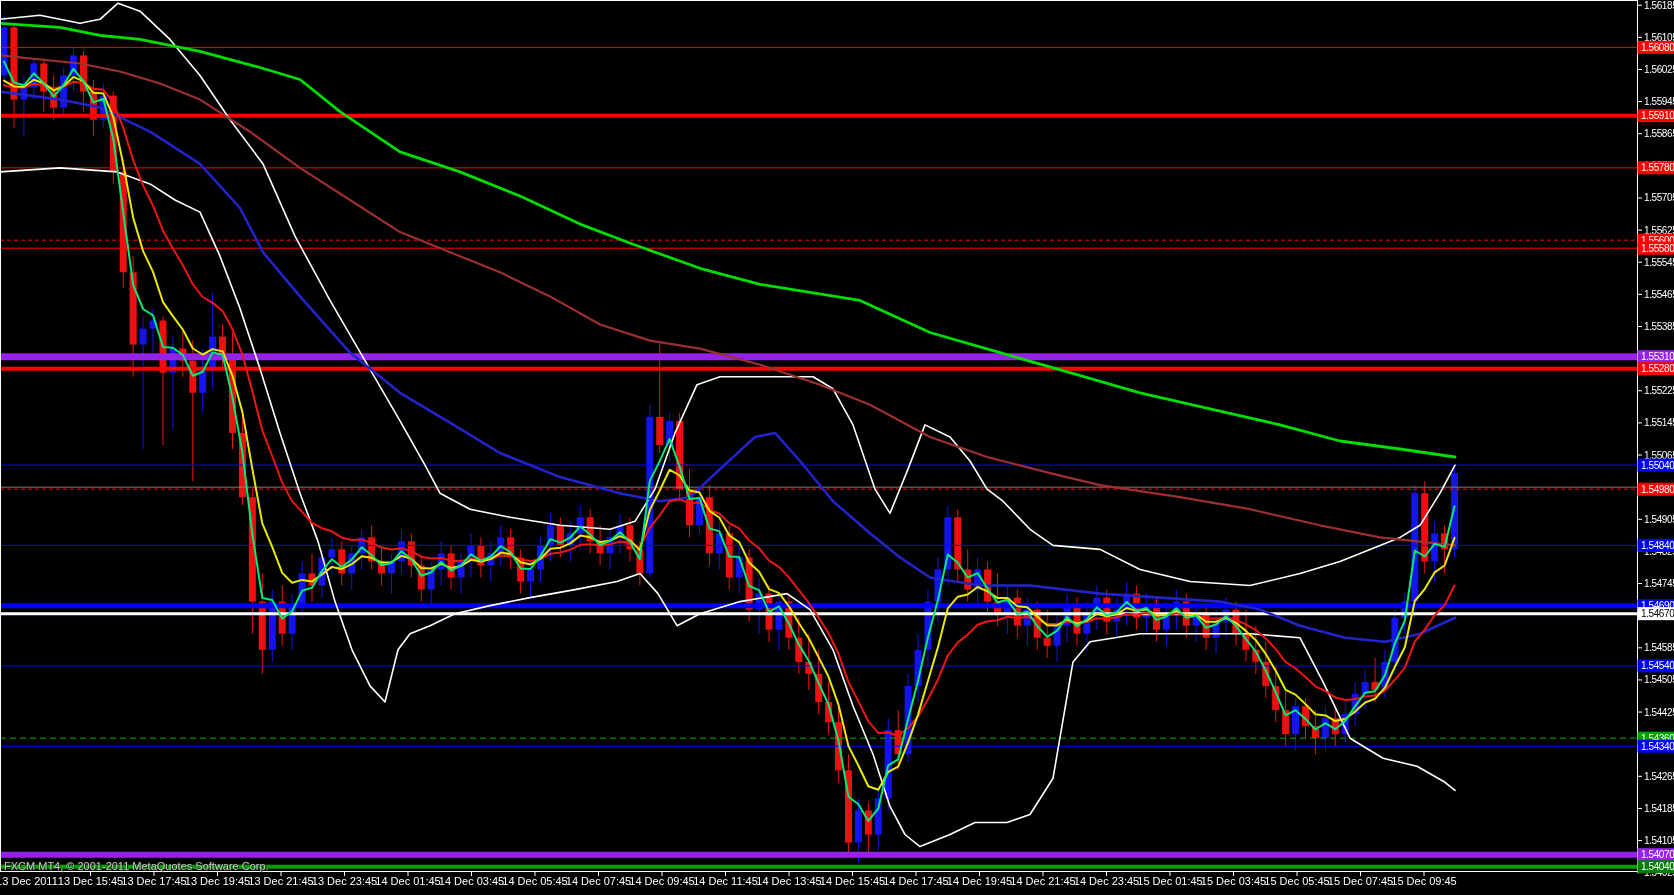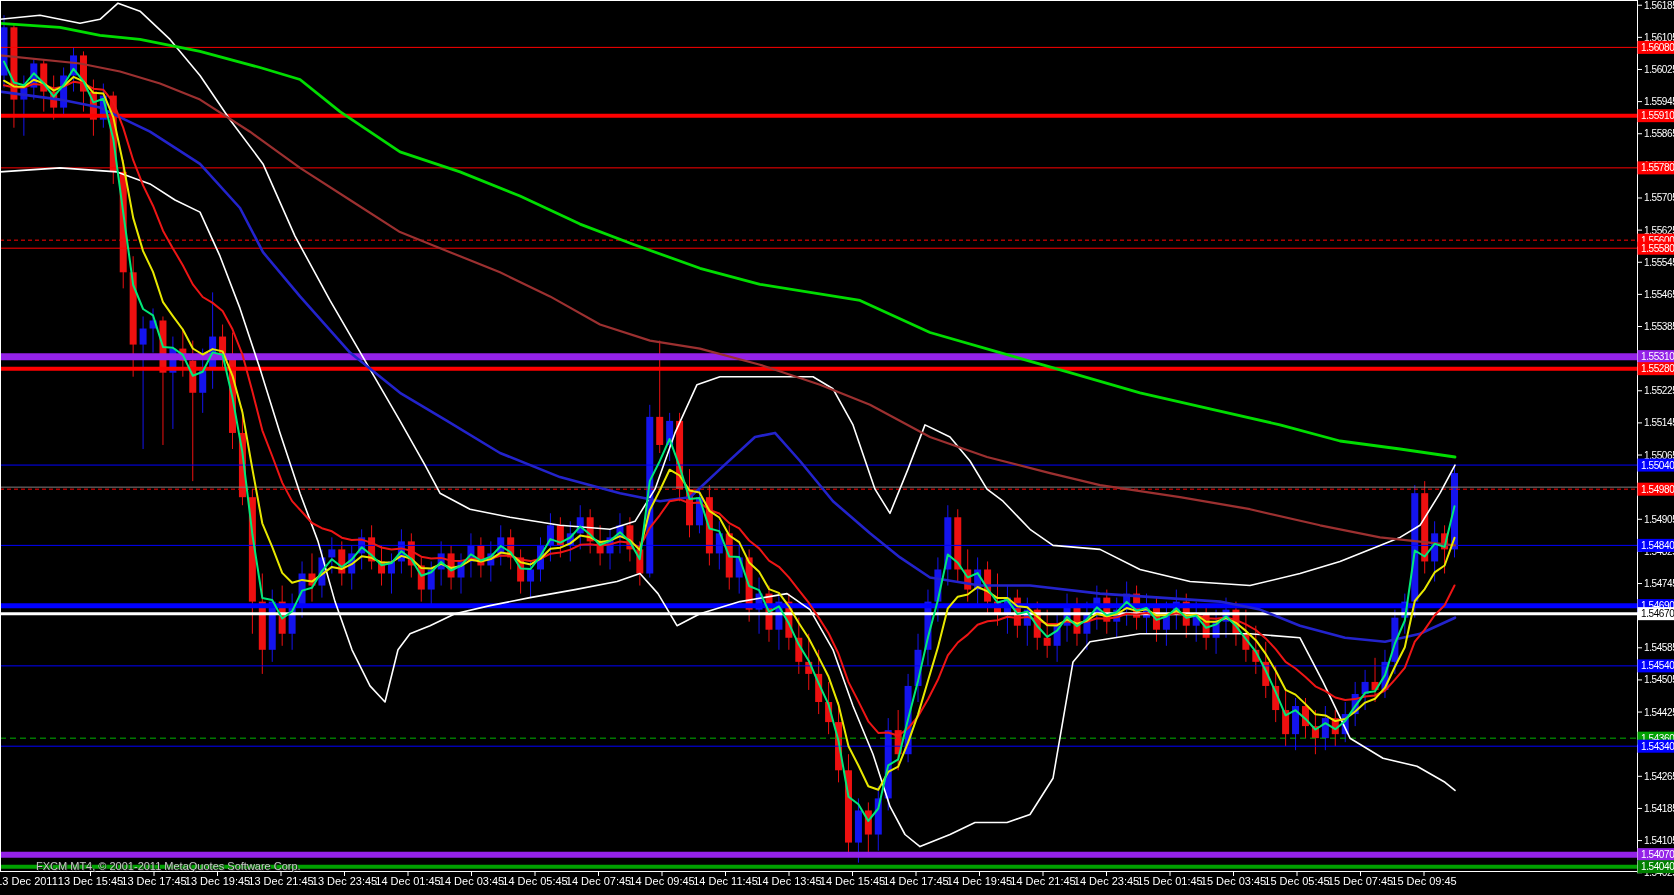--- a/index.html
+++ b/index.html
@@ -1,20 +1,20 @@
 <!DOCTYPE html>
 <html><head>
 <meta charset="utf-8">
 <style>
   html,body{margin:0;padding:0;background:#000;}
   #screen{position:relative;width:1674px;height:895px;background:#000;overflow:hidden;
           font-family:"Liberation Sans",sans-serif;}
   #chart-svg{position:absolute;left:0;top:0;}
   #watermark{position:absolute;left:4px;top:860px;font-size:11px;color:#c6c6c6;
-             text-shadow:1px 1px 0 #222;white-space:nowrap;z-index:5;margin-left:32px;}
+             text-shadow:1px 1px 0 #222;white-space:nowrap;z-index:5;}
 </style>
 </head>
 <body>
 
 <div id="screen">
   <svg id="chart-svg" width="1674" height="895">
       <rect x="0" y="0" width="1674" height="895" fill="#000000"></rect>
       <g>
         <line x1="4" y1="15.261179999992969" x2="4" y2="87.55097999999393" stroke="#1414ee" stroke-width="1"></line>
         <rect x="0.5" y="27.30948000000056" width="7" height="48.19319999999469" fill="#1414ee"></rect>

